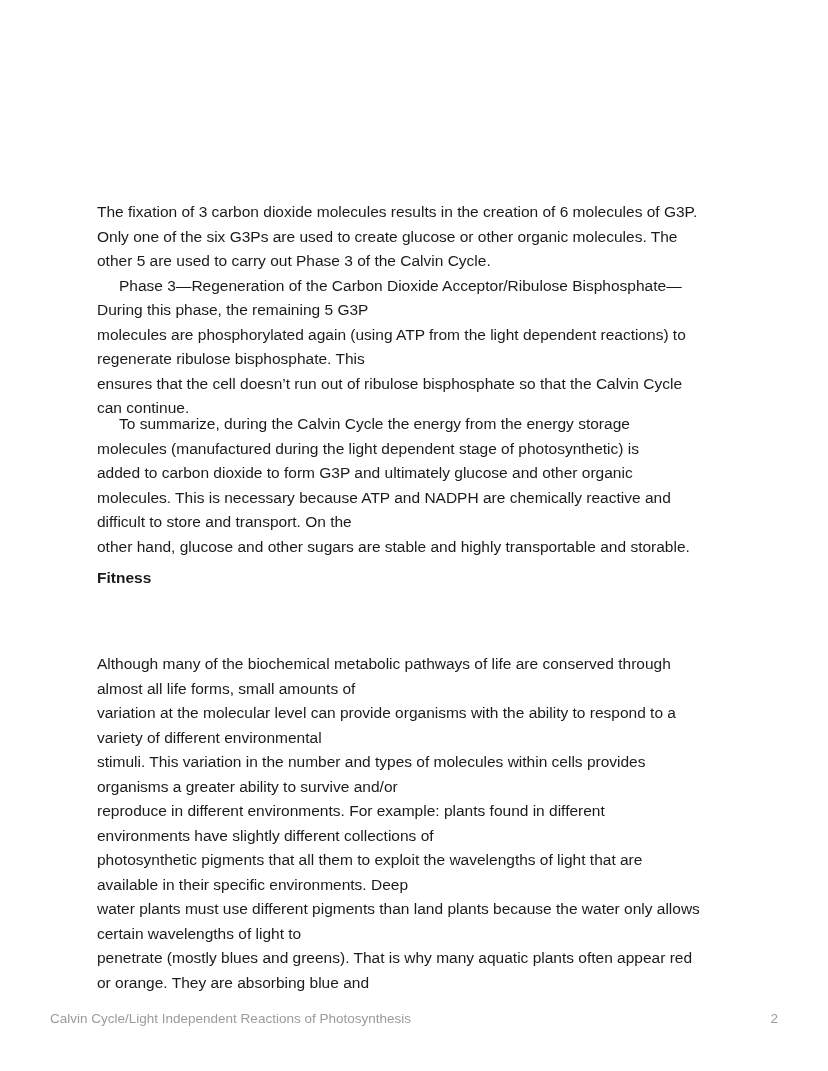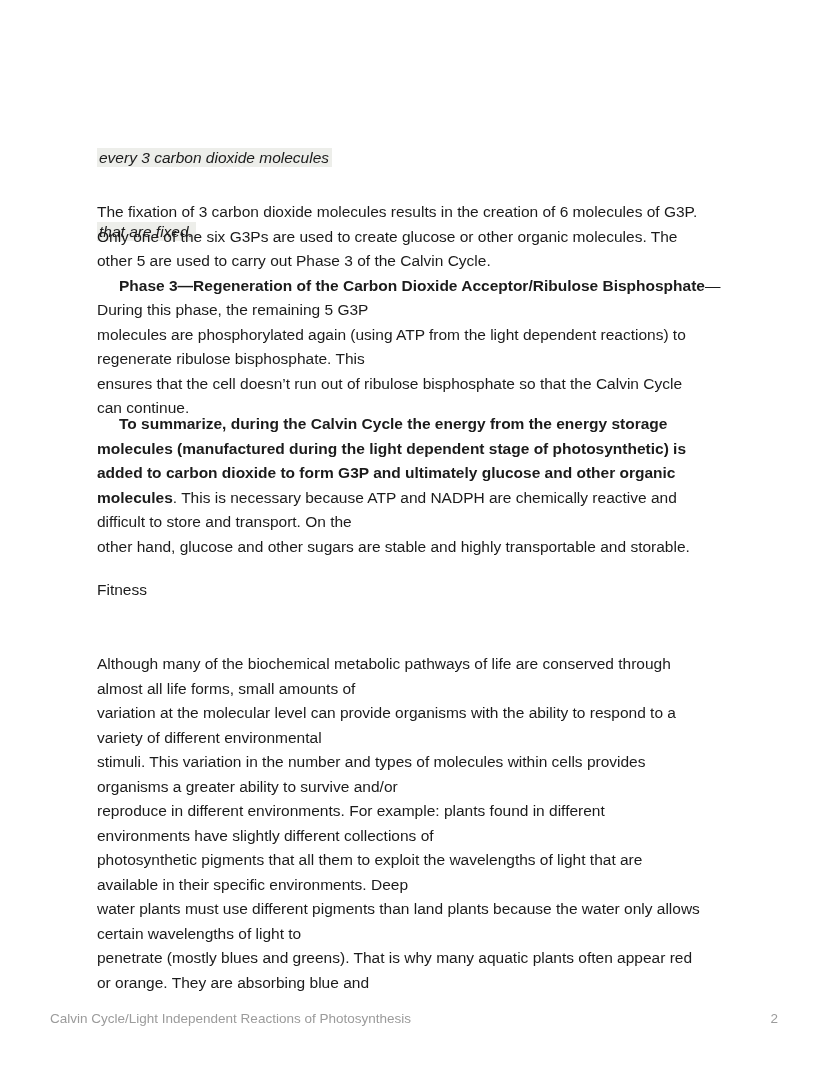--- a/index.html
+++ b/index.html
@@ -26,48 +26,44 @@
   }
   .hl-block { top: 97px; }
   .hl-line { height: 24.5px; }
   .hl {
     background: #edeeea;
     font-style: italic;
     padding: 1px 3px 1px 2px;
   }
   .block-a { top: 152px; margin-top: 48px; }
   .block-b { top: 412px; }
-  .bold { font-weight: 700; padding-left: 22px; }
+  .bold { font-weight: 400; padding-left: 22px; }
   .fitness-heading {
-    top: 578px;
-    font-weight: 400;
+    top: 566px;
+    font-weight: 700;
   }
   .block-c { top: 632px; margin-top: 20px; }
   .footer {
     position: absolute;
     top: 1010px;
     left: 50px;
     right: 50px;
     display: flex;
     justify-content: space-between;
     align-items: flex-end;
     font-size: 13.5px;
     line-height: 18px;
     color: #9b9b9b;
   }
 </style>
 </head>
 <body>
 
 <div class="page">
 
-  <div class="doc-block hl-block">
-    <div class="hl-line"><span class="hl">every 3 carbon dioxide molecules</span></div>
-    <div class="hl-line"><span class="hl">that are fixed.</span></div>
-  </div>
 
   <div class="doc-block block-a"><span>The fixation of 3 carbon dioxide molecules results in the creation of 6 molecules of G3P.
 Only one of the six G3Ps are used to create glucose or other organic molecules. The
 other 5 are used to carry out Phase 3 of the Calvin Cycle.
 </span><span class="bold">Phase 3—Regeneration of the Carbon Dioxide Acceptor/Ribulose Bisphosphate</span><span>—
 During this phase, the remaining 5 G3P
 molecules are phosphorylated again (using ATP from the light dependent reactions) to
 regenerate ribulose bisphosphate. This
 ensures that the cell doesn’t run out of ribulose bisphosphate so that the Calvin Cycle
 can continue.</span></div>

